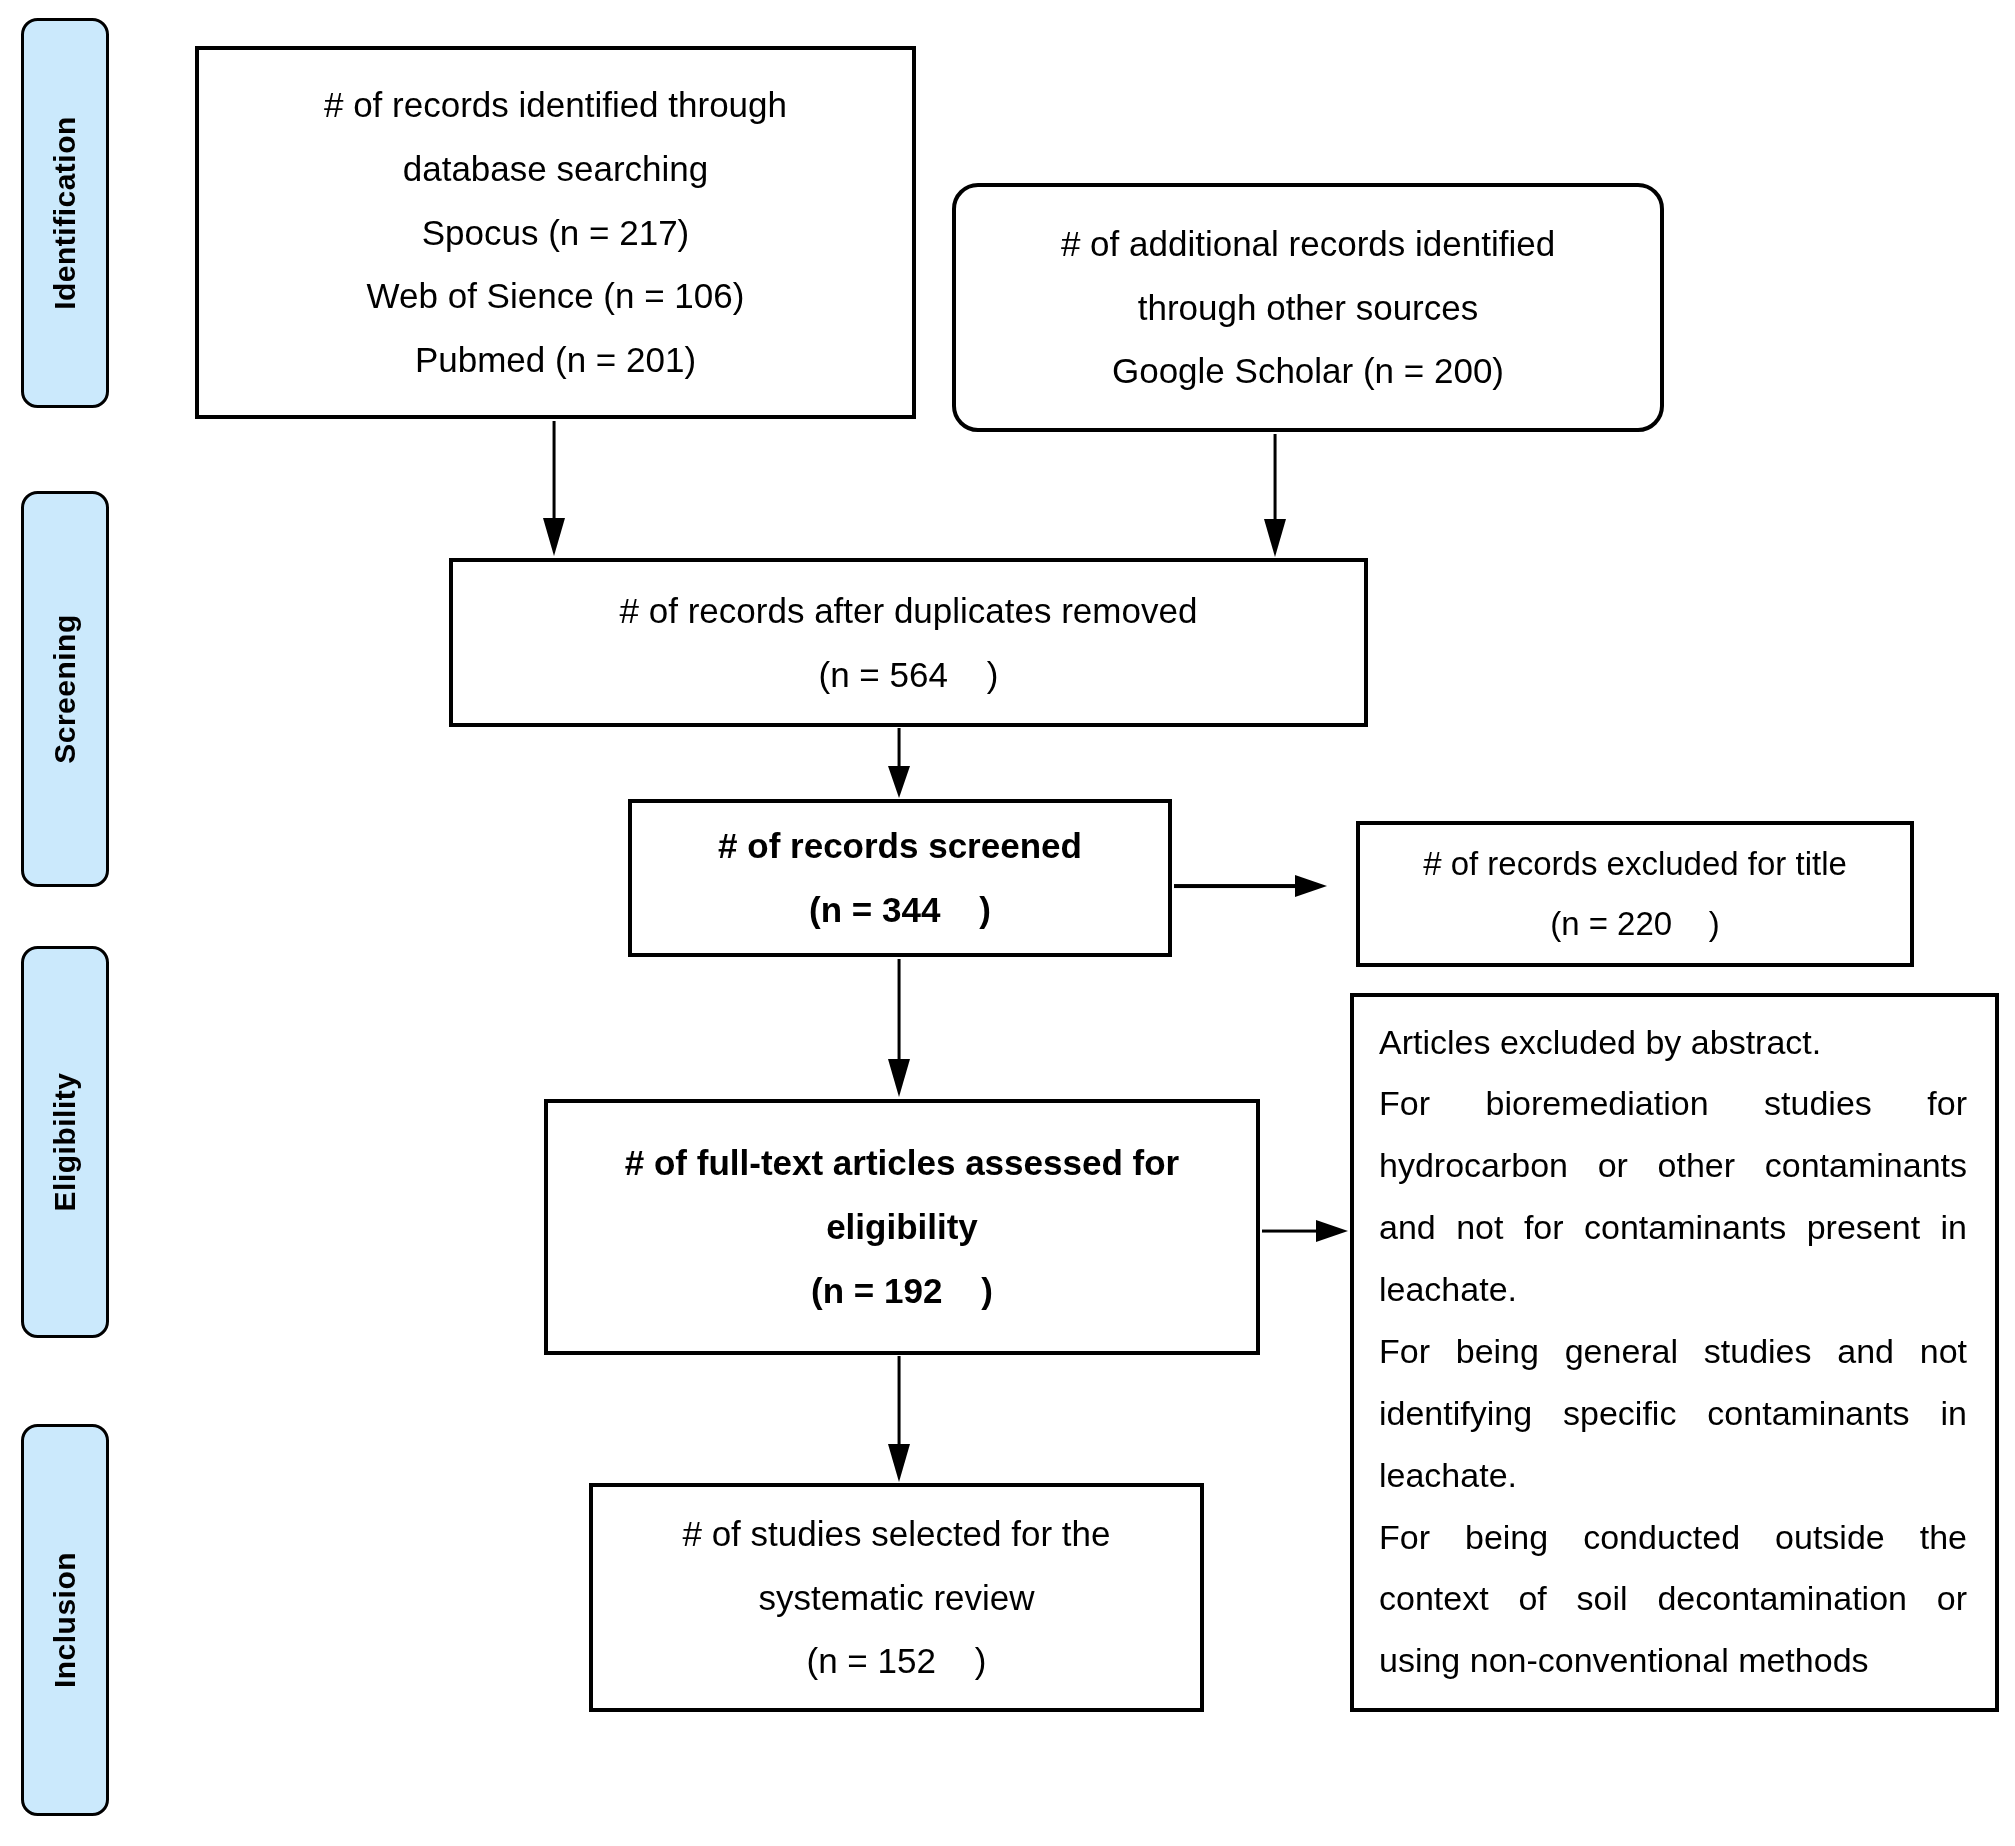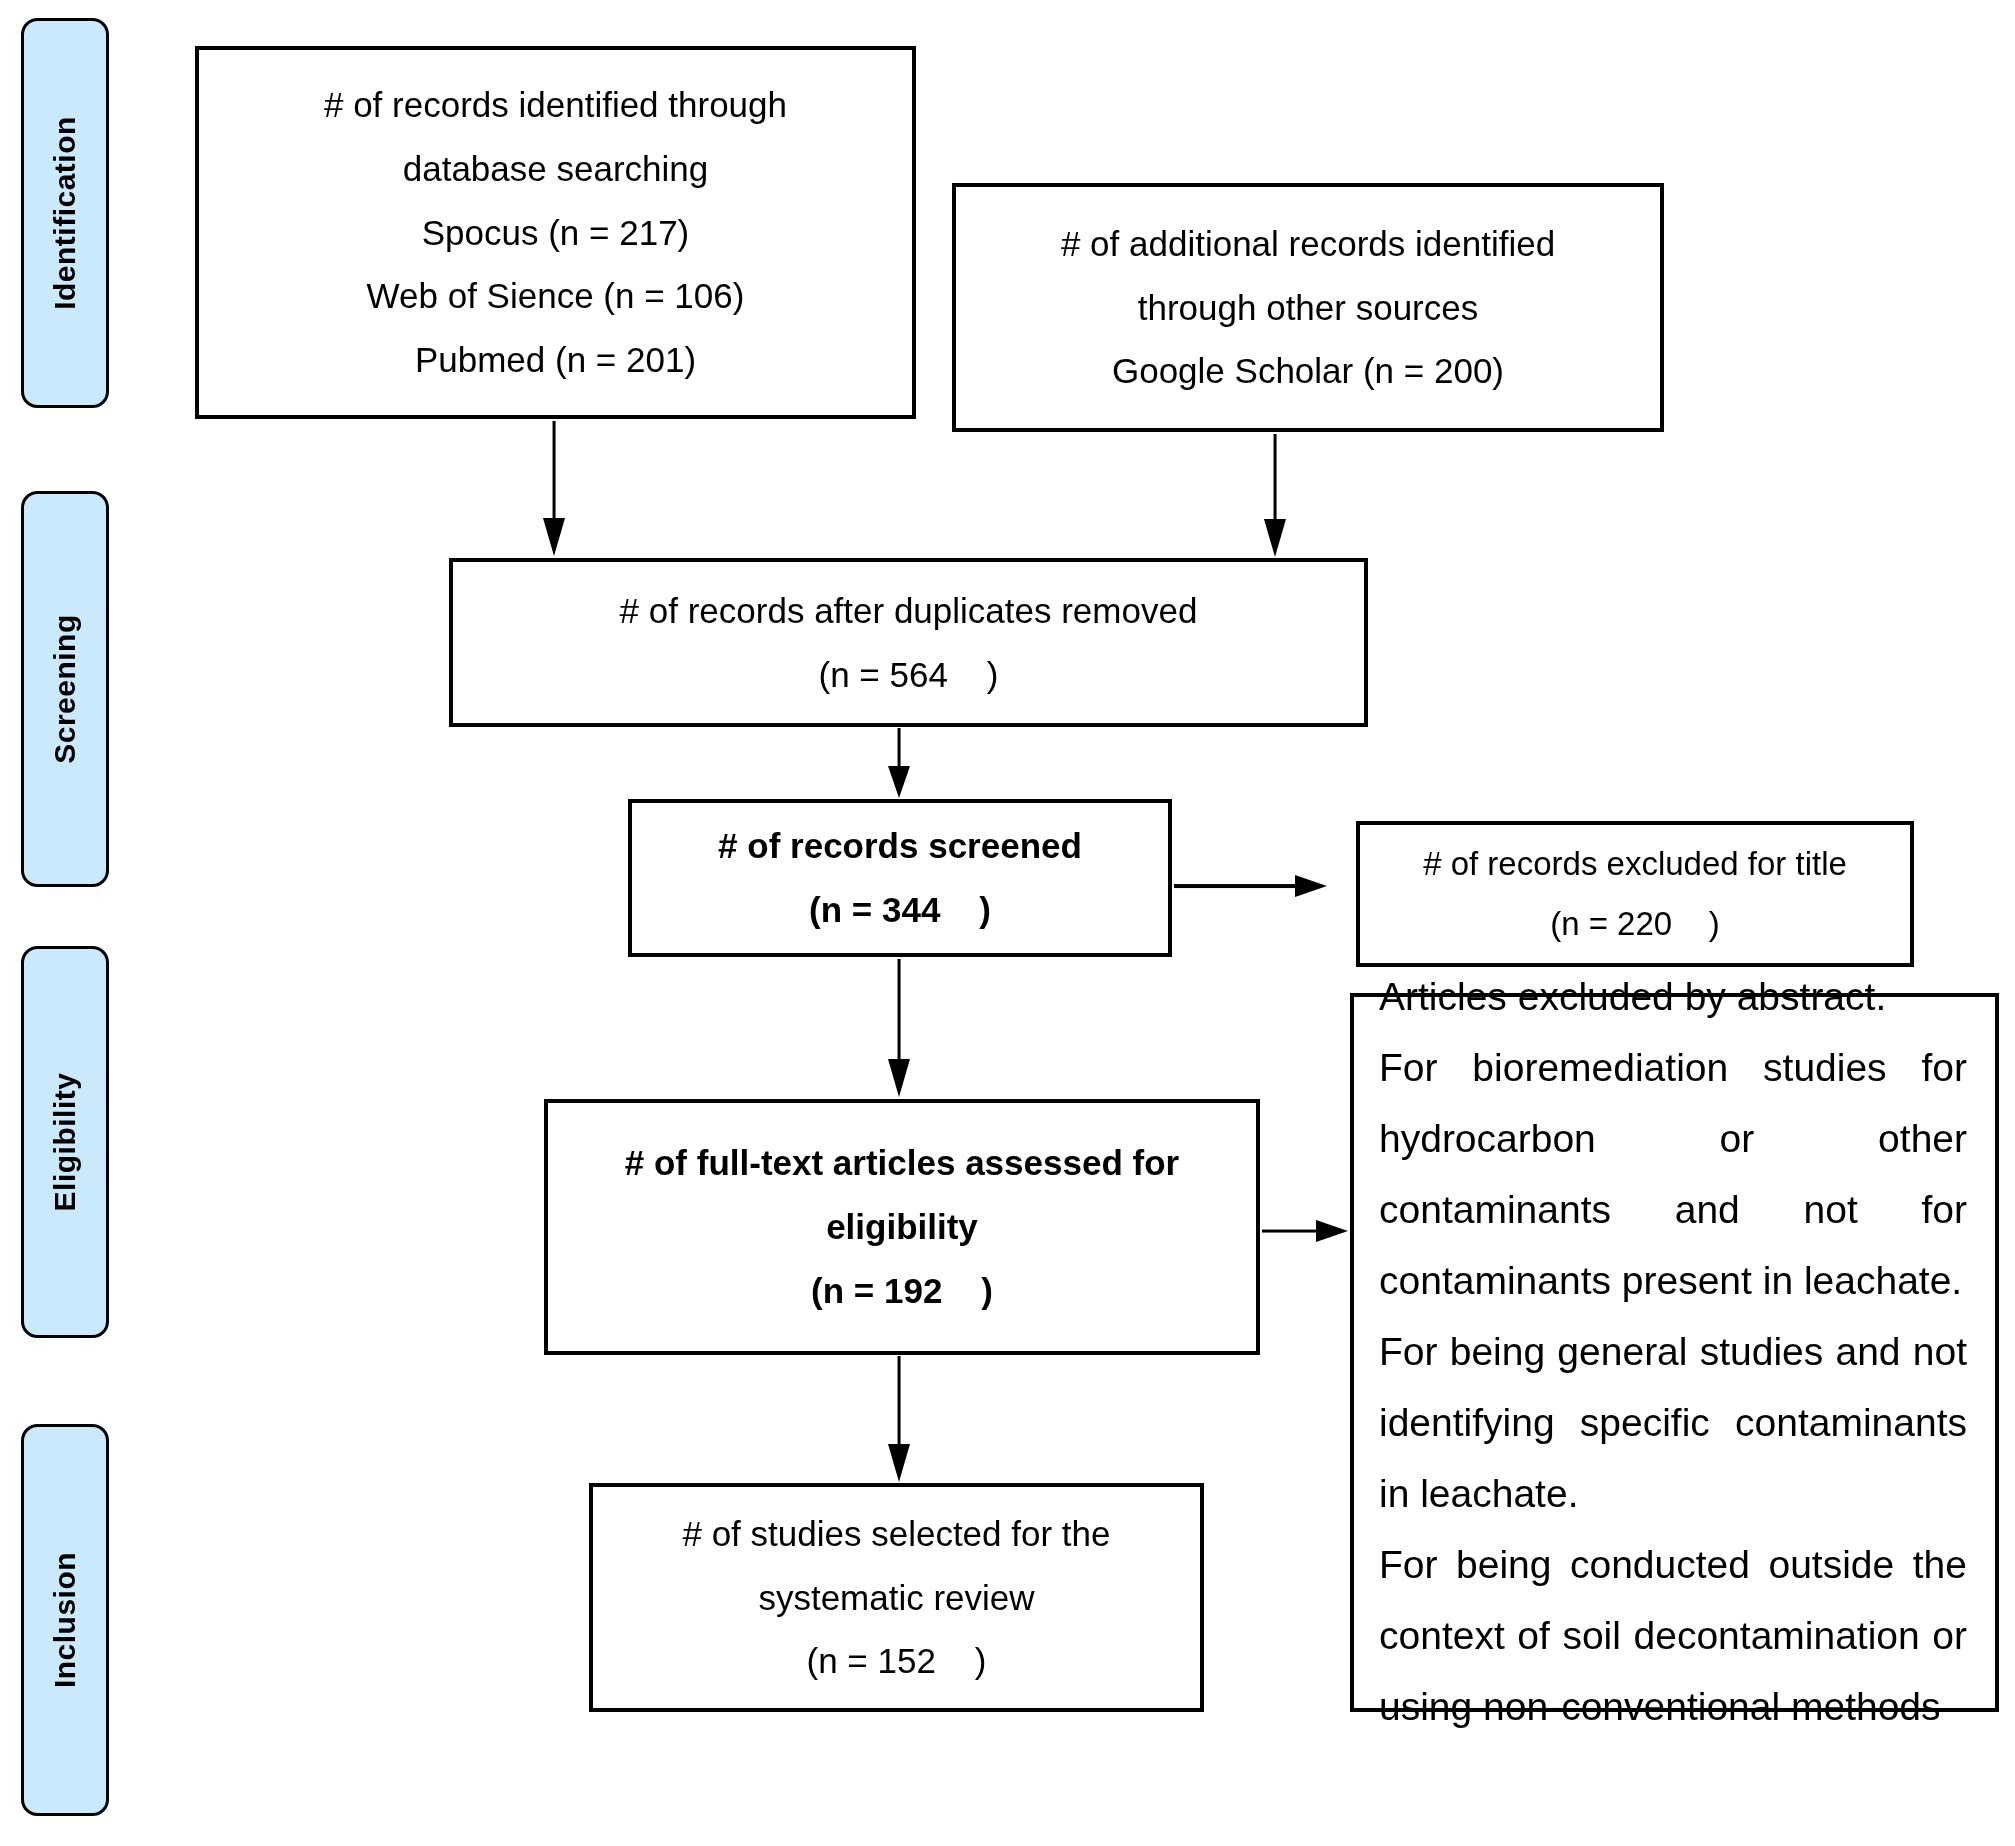--- a/index.html
+++ b/index.html
@@ -52,24 +52,24 @@
     align-items: flex-start;
     justify-content: center;
     text-align: center;
     font-size: 35px;
     line-height: 1.82;
     padding: 4.9px 14.6px;
   }
   .bline { width: 100%; }
   .textbox {
     align-items: stretch;
-    justify-content: center;
+    justify-content: flex-start;
     text-align: justify;
     padding: 14.6px 28px 14.6px 25px;
-    font-size: 39px;
+    font-size: 34px;
     line-height: 1.82;
   }
   .para { margin: 0; text-align: justify; }
   
   .varrow { position: absolute; width: 23.4px; }
   .vline {
     position: absolute;
     left: 50%;
     transform: translateX(-50%);
     top: 0;
@@ -127,21 +127,21 @@
   </div>
 
   <div class="box" style="left:195px; top:46px; width:721px; height:373px;">
     <div class="bline"># of records identified through</div>
     <div class="bline">database searching</div>
     <div class="bline">Spocus (n = 217)</div>
     <div class="bline">Web of Sience (n = 106)</div>
     <div class="bline">Pubmed (n = 201)</div>
   </div>
 
-  <div class="box" style="left:952px; top:183px; width:712px; height:249px;">
+  <div class="box" style="left:952px; top:183px; width:712px; height:249px;border-radius:26px;">
     <div class="bline"># of additional records identified</div>
     <div class="bline">through other sources</div>
     <div class="bline">Google Scholar (n = 200)</div>
   </div>
 
   <div class="box" style="left:441px; top:558px; width:919px; height:169px;margin-left:8px;">
     <div class="bline"># of records after duplicates removed</div>
     <div class="bline">(n = 564&nbsp;&nbsp;&nbsp;&nbsp;)</div>
   </div>
 

